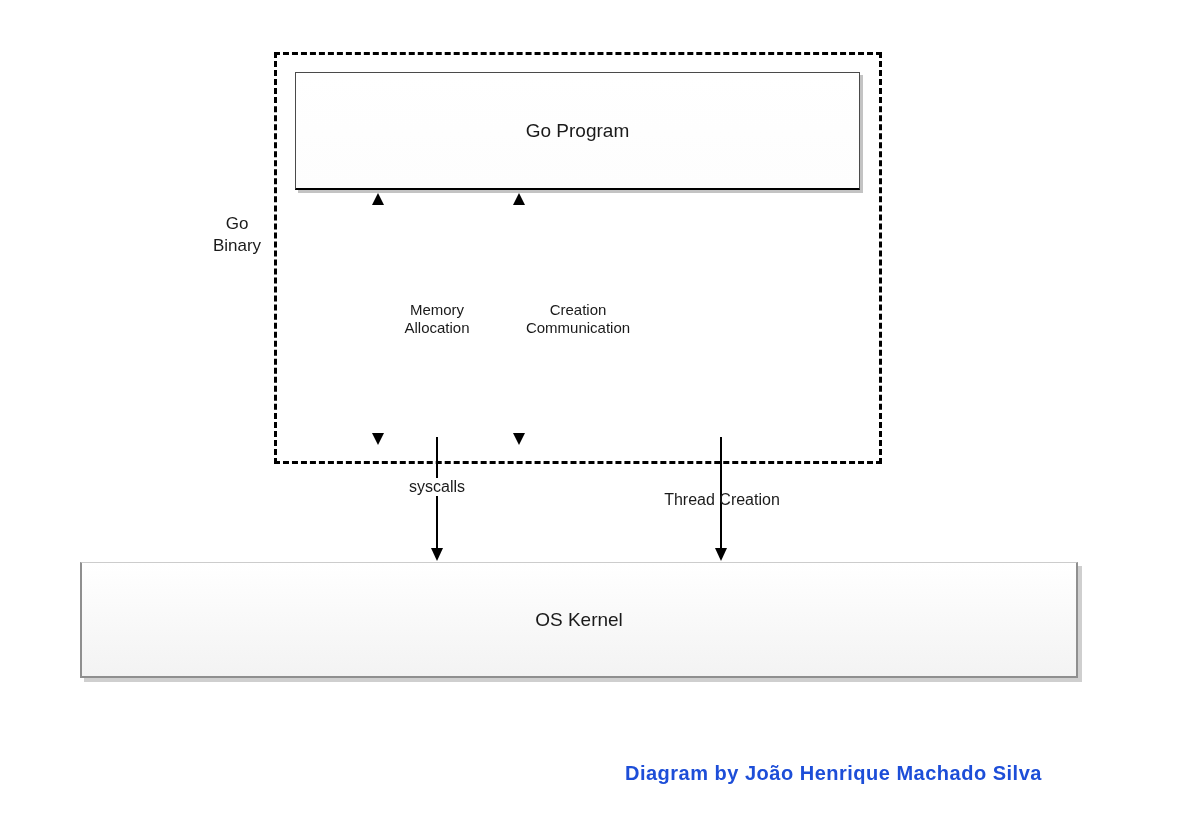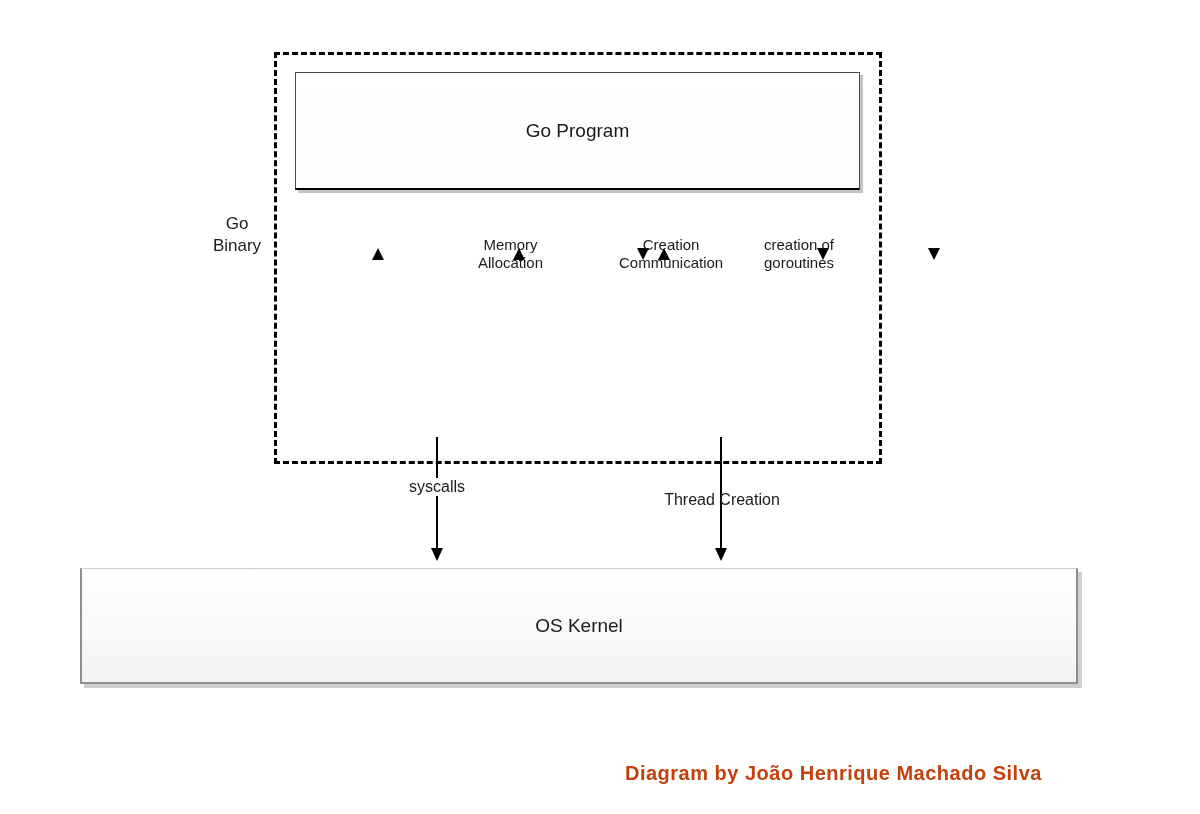--- a/index.html
+++ b/index.html
@@ -44,27 +44,26 @@
     background: linear-gradient(180deg, #fbfbfb 0%, #efefef 100%);
     border: 2px solid #9b9b9b;
     box-shadow: 3px 3px 0 #c3c3c3;
   }
   .os-kernel {
     left: 80px; top: 562px; width: 998px; height: 116px;
     background: linear-gradient(180deg, #ffffff 0%, #f3f3f3 100%);
     border: 2px solid #8f8f8f;
     border-top: 1px solid #cccccc;
     box-shadow: 4px 4px 0 #cfcfcf;
-    margin-top: 6px;
   }
   
   .duplex {
     position: absolute;
     top: 193px; width: 130px; height: 122px;
-    display: flex; flex-direction: row; align-items: center; gap: 47px;
+    display: flex; flex-direction: column;  gap: 47px;
   }
   .c1 { left: 372px; }
   .c2 { left: 513px; }
   .c3 { left: 658px; }
   .head-up {
     width: 0; height: 0;
     border-left: 6px solid transparent;
     border-right: 6px solid transparent;
     border-bottom: 12px solid #000000;
   }
@@ -100,21 +99,21 @@
   }
   .thr-label {
     position: absolute; left: 722px; top: 491px;
     transform: translateX(-50%);
     font-size: 16px; white-space: nowrap;
   }
   
   .attribution {
     position: absolute; left: 625px; top: 762px;
     font-size: 20px; font-weight: bold;
-    color: #c2410c; letter-spacing: 0.5px;
+    color: #1d4ed8; letter-spacing: 0.5px;
     white-space: nowrap;
   }
 </style>
 </head>
 <body>
 
 <div class="canvas">
 
   <div class="dashed-box"></div>
   <div class="group-label">
@@ -146,30 +145,20 @@
     <div class="head-up"></div>
     <div class="seg"></div>
     <div class="lbl">
       <span>Creation</span><br>
       <span>Communication</span>
     </div>
     <div class="seg"></div>
     <div class="head-down"></div>
   </div>
 
-  <div class="duplex c3">
-    <div class="head-up"></div>
-    <div class="seg"></div>
-    <div class="lbl">
-      <span>creation of</span><br>
-      <span>goroutines</span>
-    </div>
-    <div class="seg"></div>
-    <div class="head-down"></div>
-  </div>
 
   <div class="vline sys-line"></div>
   <div class="head-down-abs sys-head"></div>
   <div class="sys-label">syscalls</div>
 
   <div class="vline thr-line"></div>
   <div class="head-down-abs thr-head"></div>
   <div class="thr-label">Thread Creation</div>
 
   <div class="attribution">Diagram by João Henrique Machado Silva</div>

